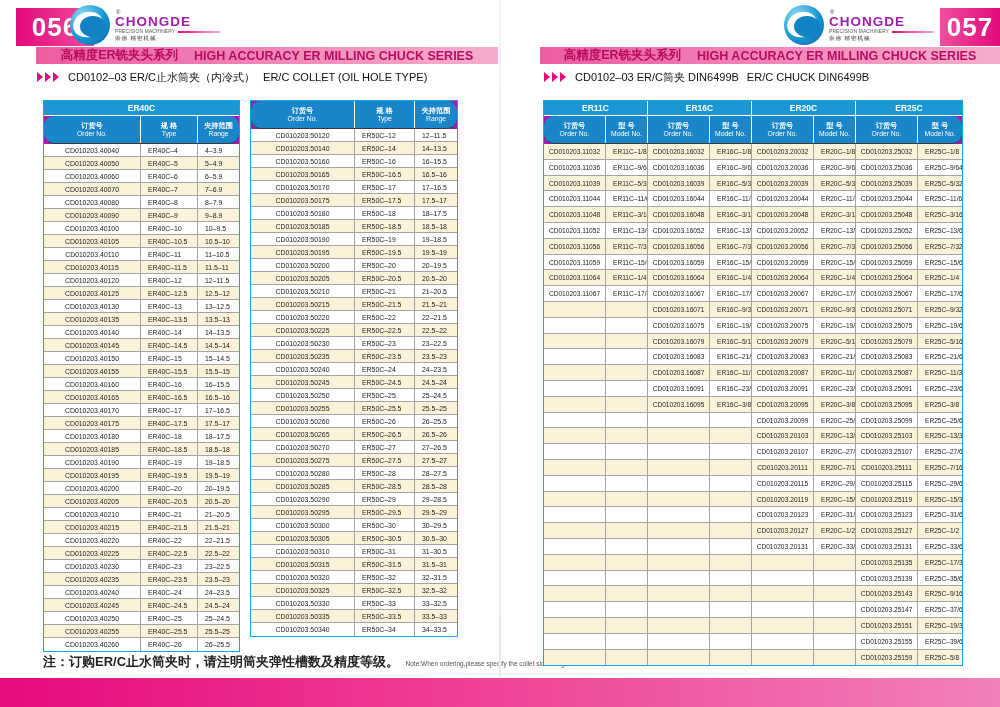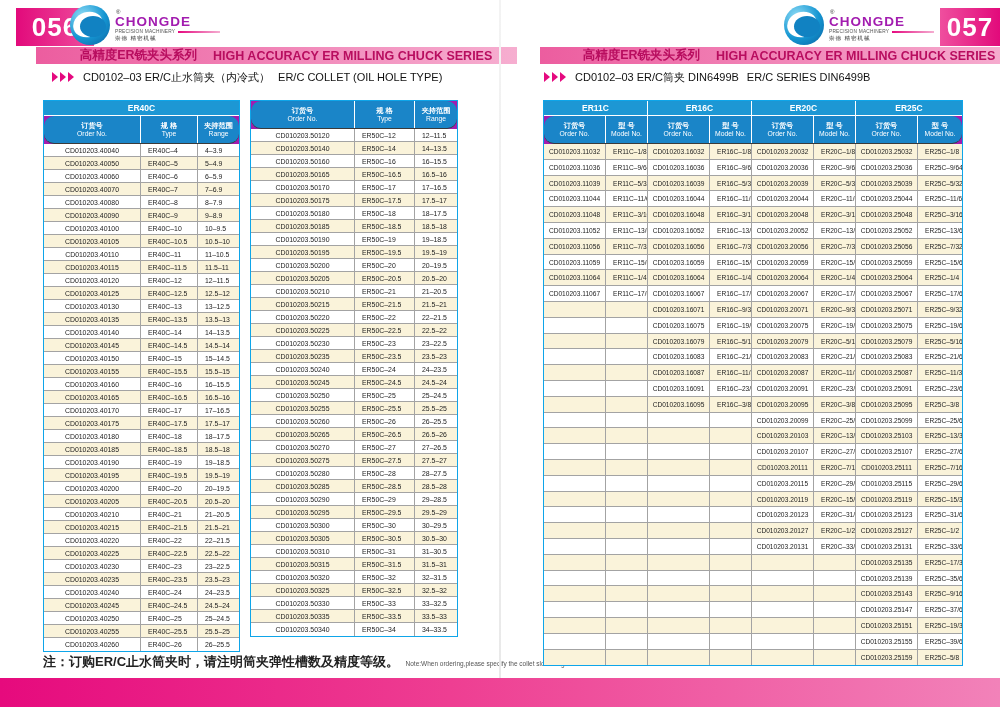--- a/index.html
+++ b/index.html
@@ -29,28 +29,28 @@
     background:#1182c2;border-radius:50%;}
   .logo-text{display:flex;flex-direction:column;line-height:1;}
   .logo-reg{font-size:6px;color:#333;height:6px;margin-left:1px;}
   .logo-brand{font-size:13.5px;font-weight:700;color:#a21caf;letter-spacing:1px;}
   .logo-sub{display:flex;align-items:center;gap:3px;font-size:4.8px;color:#555;margin-top:1.5px;letter-spacing:.2px;white-space:nowrap;}
   .pink-dash{width:42px;height:2.5px;background:linear-gradient(90deg,#e5097f,#f5aed1);display:inline-block;}
   .logo-cn{font-size:5.5px;color:#333;margin-top:1.5px;letter-spacing:1px;}
 
   .banner{
     position:absolute;top:47px;height:17px;display:flex;align-items:center;justify-content:center;gap:16px;
-    background:linear-gradient(90deg,#ec5d9f,#f6aed0);white-space:nowrap;padding-left:19px;
+    background:linear-gradient(90deg,#ec5d9f,#f6aed0);white-space:nowrap;
   }
   .banner-l{left:36px;width:462px;}
   .banner-r{left:540px;width:460px;}
   .banner span{font-size:12.5px;font-weight:700;color:#b80d5f;}
 
   .section{position:absolute;top:70px;height:14px;display:flex;align-items:center;gap:7px;white-space:nowrap;}
-  .section-l{left:44px;padding-left:8px;}
+  .section-l{left:29px;padding-left:8px;}
   .section-r{left:544px;}
   .chev-group{display:flex;align-items:center;}
   .chev-group i{display:block;width:6px;height:10px;background:#e5097f;
     clip-path:polygon(0 0,100% 50%,0 100%);margin-right:2px;}
   .section .txt{font-size:11px;color:#111;}
   .section .txt .en{margin-left:8px;}
 
   
   .ctable{position:absolute;border:1px solid #0ea5e9;box-sizing:border-box;background:#a21caf;--rowh:13px;--fs:6.9px;}
   #tbl-er40c{left:43px;top:100px;width:197px;--cols:97px 57px 1fr;}
@@ -582,21 +582,21 @@
   <span>HIGH ACCURACY ER MILLING CHUCK SERIES</span>
 </div>
 
 <div class="section section-r">
   <span class="chev-group">
       <i></i>
       <i></i>
       <i></i>
     </span>
   <span class="txt">
-    <span>CD0102–03 ER/C筒夹  DIN6499B</span><span class="en">ER/C SERIES DIN6499B</span>
+    <span>CD0102–03 ER/C筒夹  DIN6499B</span><span class="en">ER/C CHUCK DIN6499B</span>
   </span>
 </div>
 
 <div class="ctable" id="tbl-din">
     <div class="tbl-title-row">
       <div class="tbl-title gt">ER11C</div>
       <div class="tbl-title gt">ER16C</div>
       <div class="tbl-title gt">ER20C</div>
       <div class="tbl-title gt">ER25C</div>
     </div>

